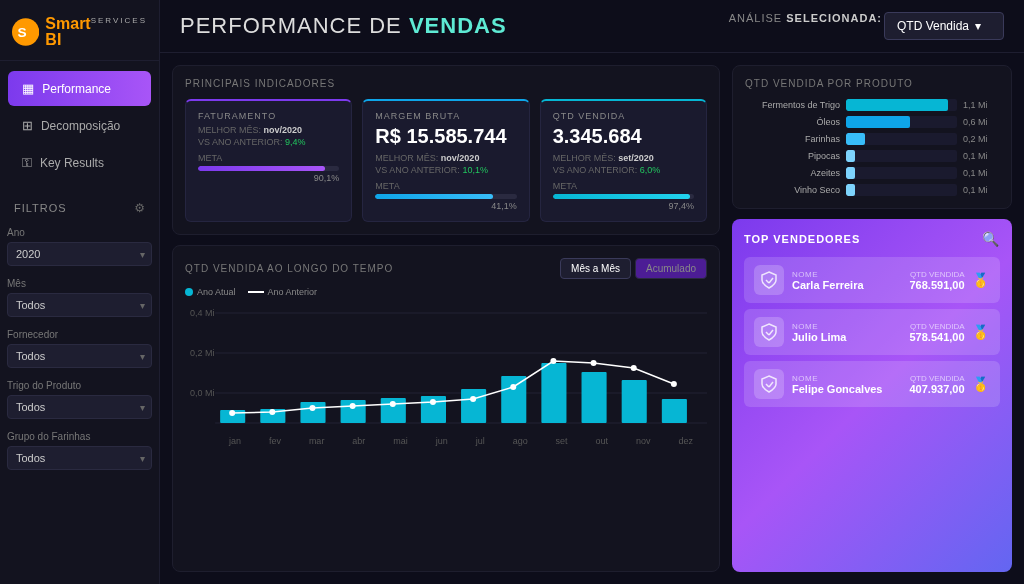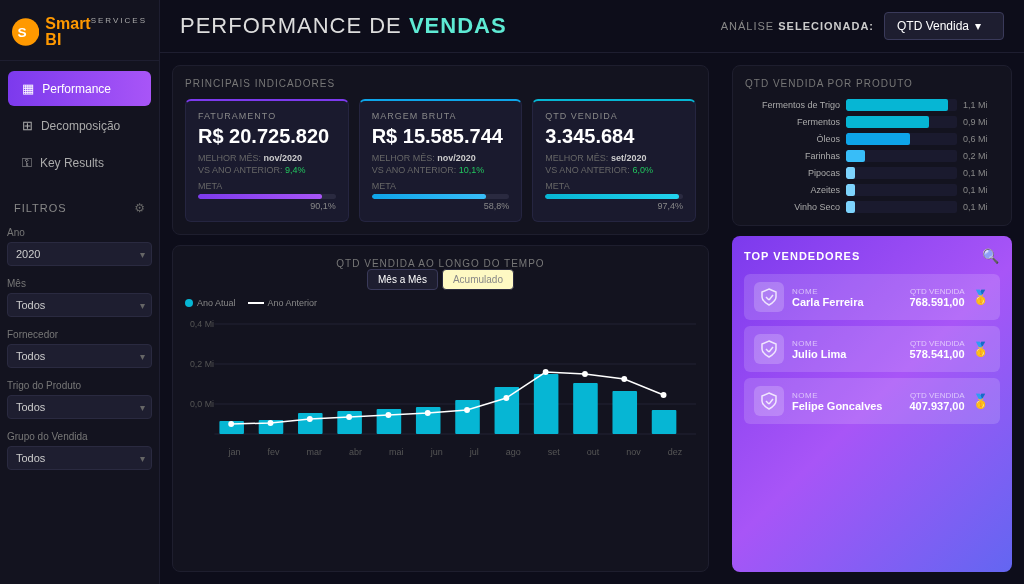--- a/index.html
+++ b/index.html
@@ -120,22 +120,22 @@
       font-weight: 300;
       color: #ddd;
       letter-spacing: 1px;
     }
     .header-title strong {
       font-weight: 700;
       color: #5eead4;
     }
     .header-right {
       display: flex;
-      align-items: center;
-      gap: 10px;
+      align-items: flex-start;
+      gap: 2px;
     }
     .analise-label {
       font-size: 11px;
       color: #888;
       text-transform: uppercase;
       letter-spacing: 1px;
     }
     .analise-label strong { color: #ccc; }
     .analise-select {
       background: #1e1e30;
@@ -149,21 +149,21 @@
       gap: 6px;
       cursor: pointer;
       min-width: 120px;
     }
 
     
     .content {
       flex: 1;
       display: flex;
       padding: 12px;
-      gap: 23px;
+      gap: 12px;
       overflow: hidden;
     }
 
     
     .left-col {
       flex: 1;
       display: flex;
       flex-direction: column;
       gap: 10px;
     }
@@ -261,32 +261,31 @@
 
     
     .chart-card {
       flex: 1;
     }
     .chart-header {
       display: flex;
       align-items: center;
       justify-content: space-between;
       margin-bottom: 8px;
-      flex-direction: column;
     }
     .chart-tabs {
       display: flex;
       gap: 4px;
     }
     .chart-tab {
       padding: 4px 10px;
       font-size: 10px;
       border-radius: 4px;
       cursor: pointer;
-      background: #fef9c3;
+      background: #4c1d95;
       color: #888;
       border: 1px solid #2a2a40;
     }
     .chart-tab.active {
       background: #1e1e30;
       color: #fff;
       border-color: #3a3a5a;
     }
     .chart-legend {
       display: flex;
@@ -537,21 +536,21 @@
   </div>
   <div class="filter-group">
     <div class="filter-label">Trigo do Produto</div>
     <div class="select-wrapper">
       <select>
         <option>Todos</option>
       </select>
     </div>
   </div>
   <div class="filter-group">
-    <div class="filter-label">Grupo do Vendida</div>
+    <div class="filter-label">Grupo do Farinhas</div>
     <div class="select-wrapper">
       <select>
         <option>Todos</option>
       </select>
     </div>
   </div>
 </div>
 
 <div class="main">
 
@@ -573,21 +572,20 @@
   <div class="content">
 
     <div class="left-col">
 
       <div class="card">
         <div class="card-title">PRINCIPAIS INDICADORES</div>
         <div class="kpi-row">
 
           <div class="kpi-card purple">
             <div class="kpi-label">FATURAMENTO</div>
-            <div class="kpi-value">R$ 20.725.820</div>
             <div class="kpi-meta">
               <div class="kpi-meta-row">
                 <span>MELHOR MÊS:</span>
                 <span class="highlight">nov/2020</span>
               </div>
               <div class="kpi-meta-row">
                 <span>VS ANO ANTERIOR:</span>
                 <span class="positive">9,4%</span>
               </div>
             </div>
@@ -608,21 +606,21 @@
               </div>
               <div class="kpi-meta-row">
                 <span>VS ANO ANTERIOR:</span>
                 <span class="positive">10,1%</span>
               </div>
             </div>
             <div class="kpi-goal-label">META</div>
             <div class="kpi-progress">
               <div class="kpi-progress-fill blue" style="width:83%"></div>
             </div>
-            <div class="kpi-progress-val">58,8%</div>
+            <div class="kpi-progress-val">41,1%</div>
           </div>
 
           <div class="kpi-card cyan">
             <div class="kpi-label">QTD VENDIDA</div>
             <div class="kpi-value">3.345.684</div>
             <div class="kpi-meta">
               <div class="kpi-meta-row">
                 <span>MELHOR MÊS:</span>
                 <span class="highlight">set/2020</span>
               </div>
@@ -722,27 +720,20 @@
         <div class="card-title">QTD VENDIDA POR PRODUTO</div>
         <div class="product-chart-row">
           <div class="product-row">
             <div class="product-name">Fermentos de Trigo</div>
             <div class="product-bar-container">
               <div class="product-bar cyan" style="width:92%"></div>
             </div>
             <div class="product-val">1,1 Mi</div>
           </div>
           <div class="product-row">
-            <div class="product-name">Fermentos</div>
-            <div class="product-bar-container">
-              <div class="product-bar cyan" style="width:75%"></div>
-            </div>
-            <div class="product-val">0,9 Mi</div>
-          </div>
-          <div class="product-row">
             <div class="product-name">Óleos</div>
             <div class="product-bar-container">
               <div class="product-bar blue" style="width:58%"></div>
             </div>
             <div class="product-val">0,6 Mi</div>
           </div>
           <div class="product-row">
             <div class="product-name">Farinhas</div>
             <div class="product-bar-container">
               <div class="product-bar sky" style="width:17%"></div>

